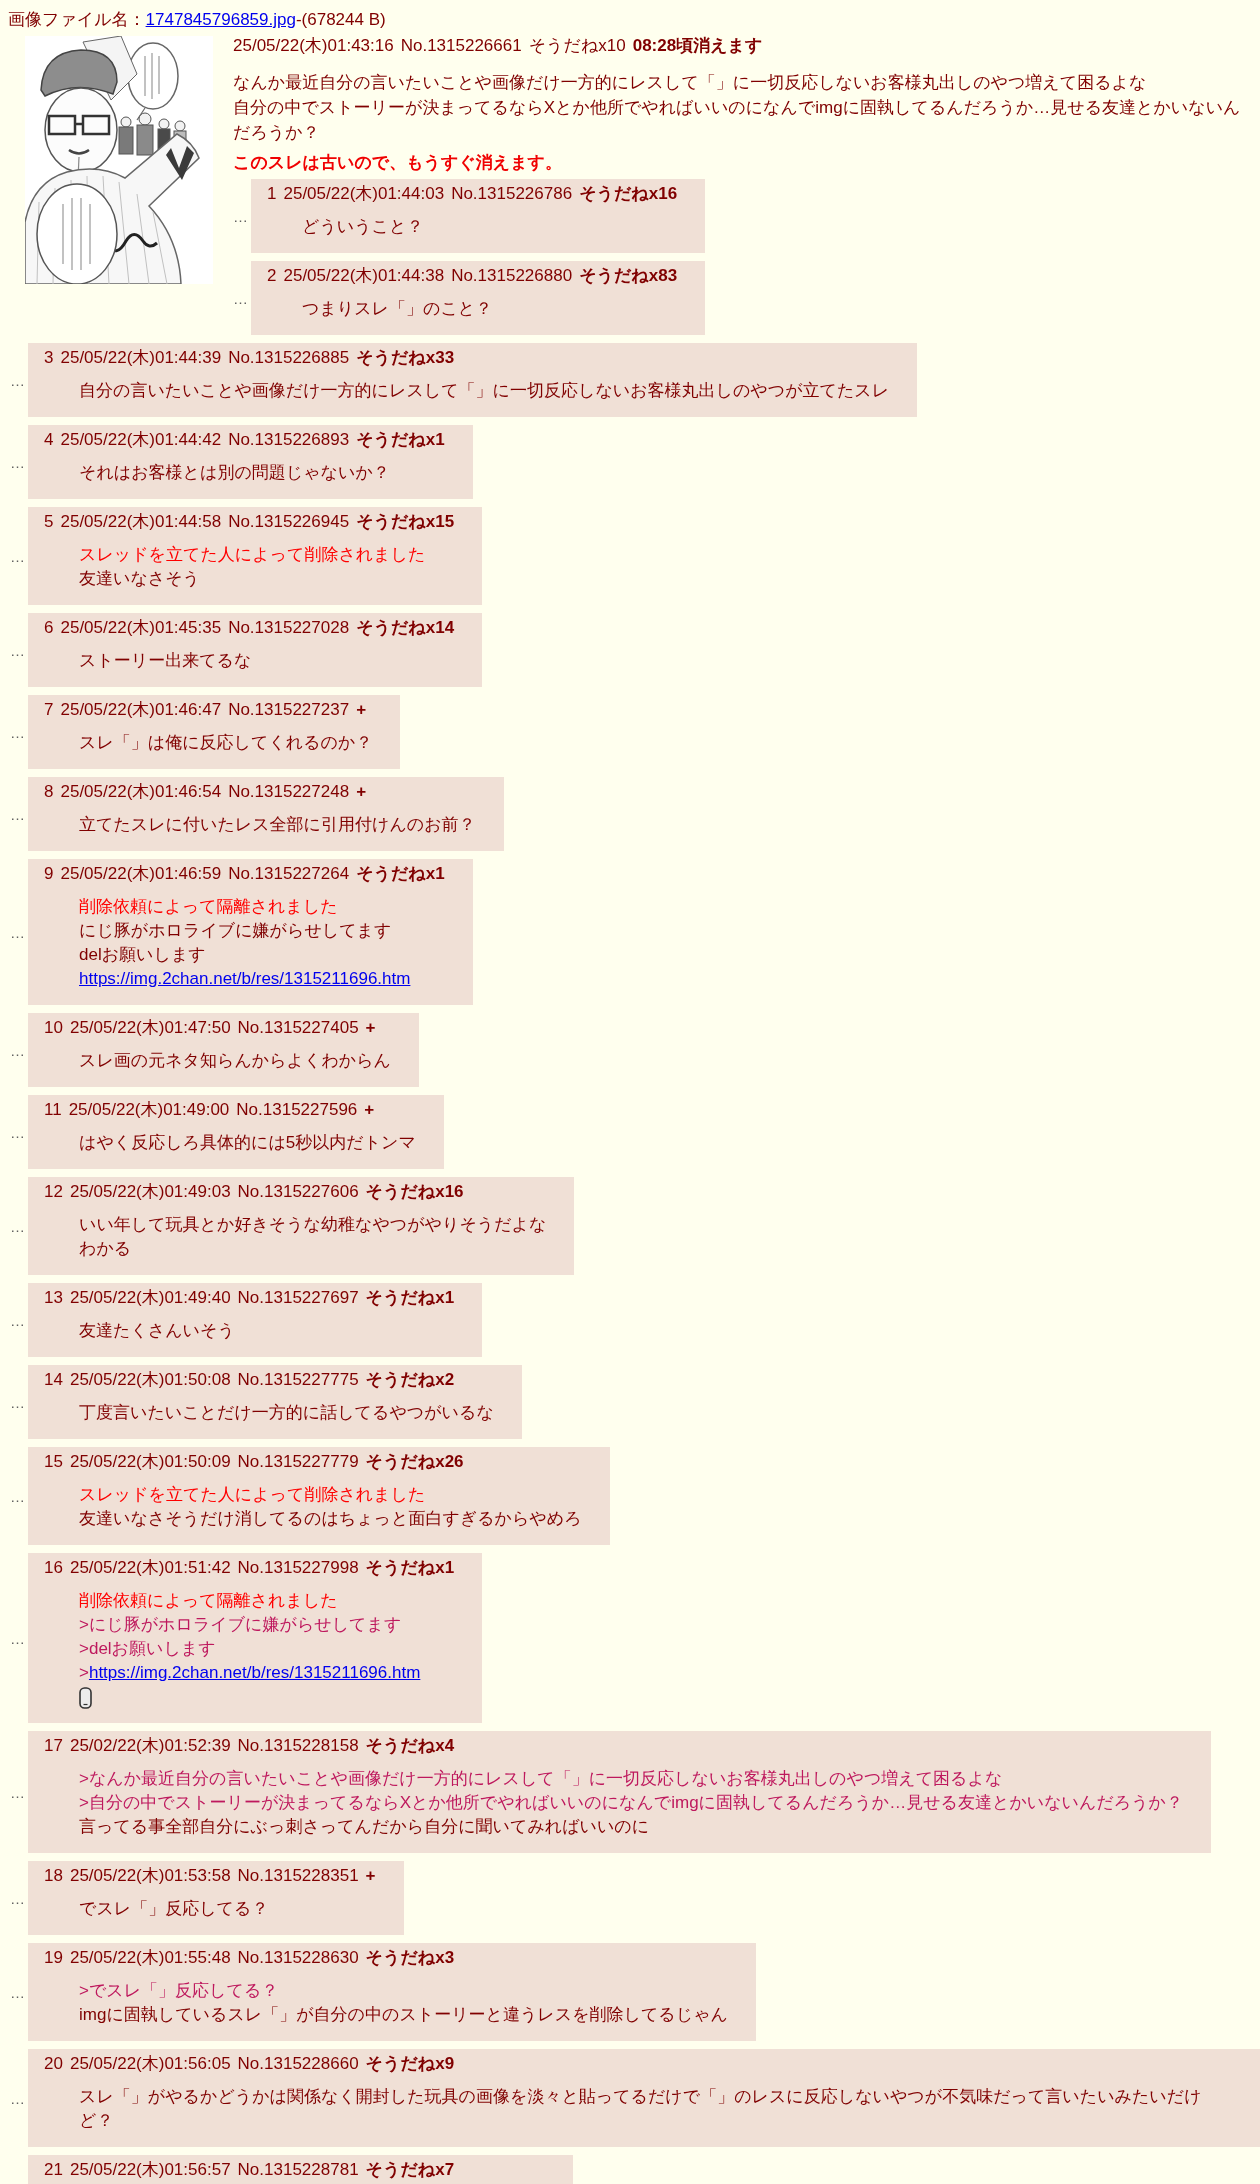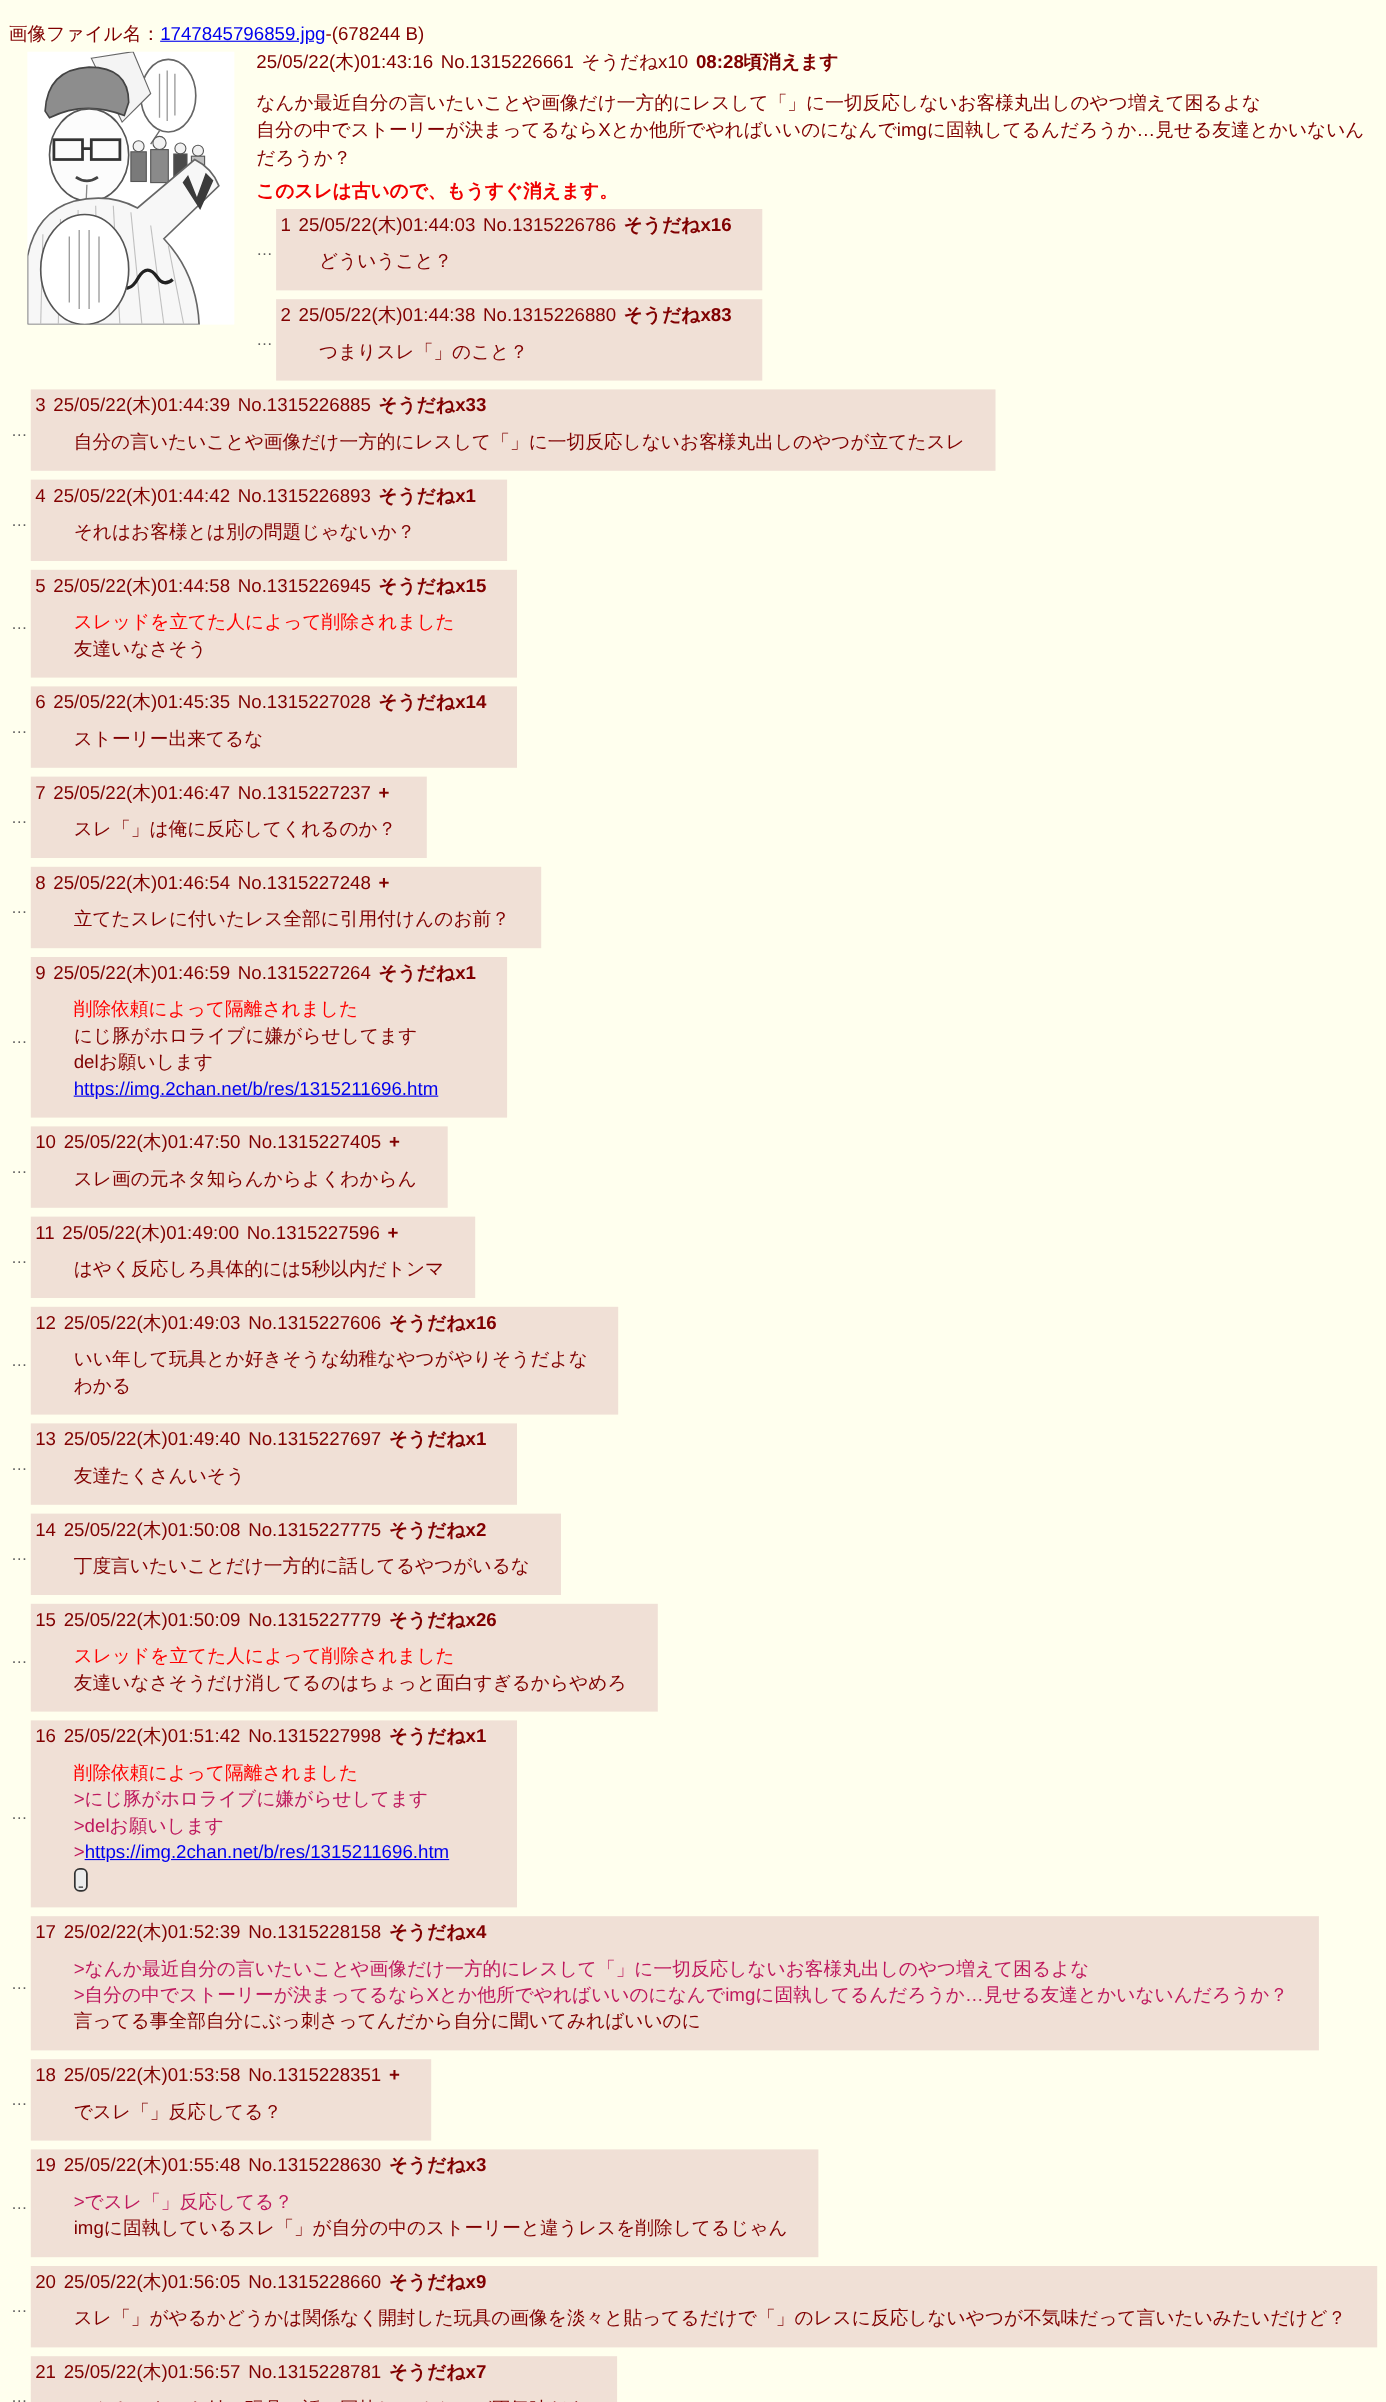--- a/index.html
+++ b/index.html
@@ -4,36 +4,36 @@
 <style>
   html,body{
     margin:0;
     background:#ffffee;
     font-family:"Liberation Sans","DejaVu Sans",sans-serif;
     font-size:17px;
     color:#800000;
   }
   body{padding:8px 0 6px 8px; width:1252px;}
   a{color:#0000ee; text-decoration:underline; cursor:pointer;}
-  .filename-line{line-height:24px; margin-bottom:2px; white-space:nowrap;margin-top:11px;}
+  .filename-line{line-height:24px; margin-bottom:2px; white-space:nowrap;}
   .thread{position:relative;}
   .thumb-link{float:left; margin:2px 20px 10px 17px; display:block; width:188px; height:248px;}
   .thumb-link svg{display:block; background:#fff;}
   .post-header{line-height:24px; white-space:nowrap;}
   .post-header span{margin-right:7px;}
   .post-header span:last-child{margin-right:0;font-weight:bold;}
   .sod{cursor:pointer;}
   blockquote{margin:12px 0 6px 40px; line-height:25px;}
   .op-body{margin:12px 18px 6px 40px;}
   .warning{color:#f00000; font-weight:bold; line-height:24px; margin:0 0 4px 0;}
   
   .reply{display:flex; align-items:center; width:fit-content; margin:0 0 8px 2px;}
   .del-toggle{width:18px; flex:0 0 18px; text-align:left; color:#5f5f5f; font-size:15px;
               letter-spacing:-1px; cursor:pointer; user-select:none;}
-  .reply-box{background:#f0e0d6; padding:3px 28px 14px 4px;}
+  .reply-box{background:#f0e0d6; padding:3px 28px 14px 16px;}
   .reply-box blockquote{margin:9px 0 0 35px; line-height:24px;}
   .red{color:#ff0000;}
   .green{color:#be185d;}
   .phone-line{line-height:24px;}
   .clear{clear:both;}
 </style>
 </head>
 <body>
 
 <div class="filename-line"><span>画像ファイル名：</span><a href="#">1747845796859.jpg</a><span>-(678244 B)</span></div>

